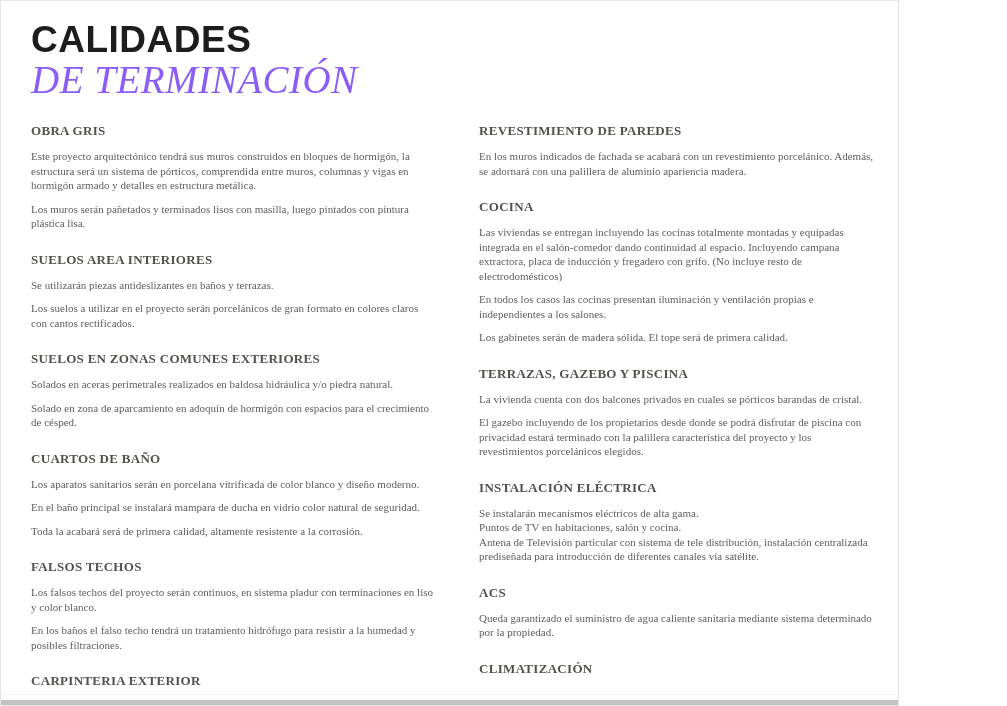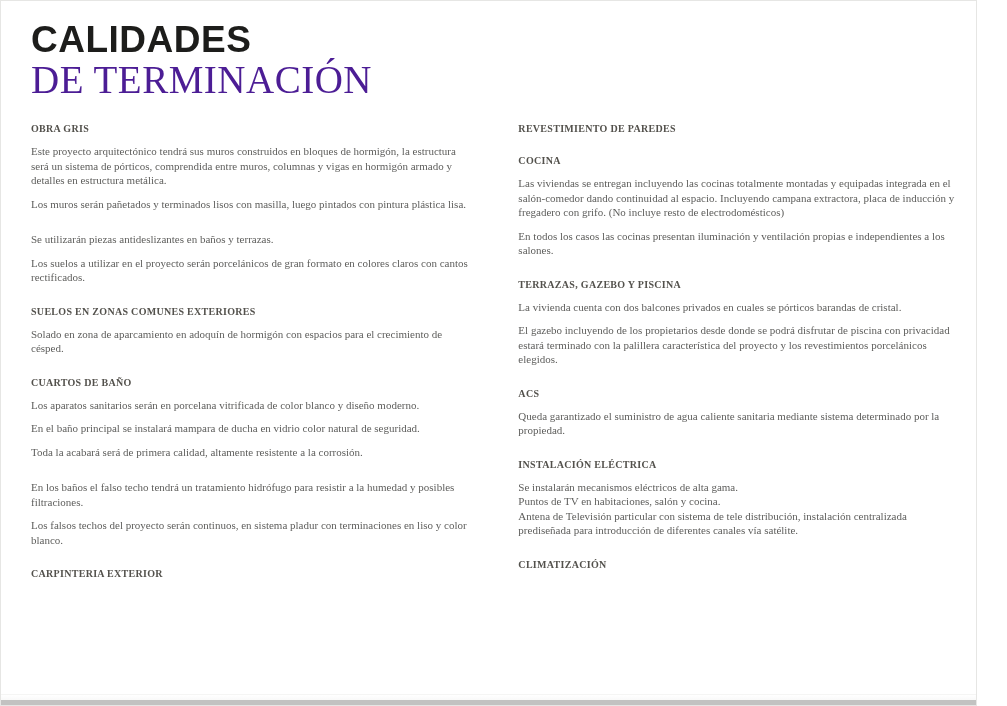--- a/index.html
+++ b/index.html
@@ -2,21 +2,21 @@
 <html><head>
 <meta charset="utf-8">
 <style>
   html, body {
     margin: 0;
     padding: 0;
     background: #ffffff;
   }
   .page {
     position: relative;
-    width: 977px;
+    width: 899px;
     height: 706px;
     box-sizing: border-box;
     background: #ffffff;
     border: 1px solid #e6e6e4;
     overflow: hidden;
     font-family: "Liberation Serif", serif;
   }
   .doc-header {
     padding: 20px 0 0 30px;
   }
@@ -25,46 +25,47 @@
     font-family: "Liberation Sans", sans-serif;
     font-weight: 800;
     font-size: 37px;
     line-height: 1.0;
     letter-spacing: 0.5px;
     color: #1d1d1b;
   }
   .title-sub {
     margin: 2px 0 0 0;
     font-family: "Liberation Serif", serif;
+    font-style: italic;
     font-weight: normal;
     font-size: 39px;
     line-height: 1.0;
     letter-spacing: 0.5px;
-    color: #4c1d95;
+    color: #8b5cf6;
   }
   .columns {
     display: flex;
     margin-top: 24px;
     padding-left: 30px;
     padding-right: 20px;
     gap: 43px;
   }
   .col {
     box-sizing: border-box;
   }
   .col-left  { width: 462px; }
   .col-right { width: 455px; }
   .section {
     margin-bottom: 21px;
   }
   .sec-heading {
     margin: 0 0 10px 0;
     font-family: "Liberation Serif", serif;
     font-weight: bold;
-    font-size: 10px;
+    font-size: 13px;
     letter-spacing: 0.3px;
     color: #53514c;
   }
   .sec-par {
     margin: 0 0 9px 0;
     font-size: 11px;
     line-height: 1.32;
     color: #5e5e5c;
   }
   .sec-par:last-child { margin-bottom: 0; }
@@ -97,62 +98,67 @@
   </header>
 
   <div class="columns">
     <div class="col col-left" id="col-left">
         <section class="section">
           <h3 class="sec-heading">OBRA GRIS</h3>
           <p class="sec-par">Este proyecto arquitectónico tendrá sus muros construidos en bloques de hormigón, la estructura será un sistema de pórticos, comprendida entre muros, columnas y vigas en hormigón armado y detalles en estructura metálica.</p>
           <p class="sec-par">Los muros serán pañetados y terminados lisos con masilla, luego pintados con pintura plástica lisa.</p>
         </section>
         <section class="section">
+          <h3 class="sec-heading">SUELOS AREA INTERIORES</h3>
           <p class="sec-par">Se utilizarán piezas antideslizantes en baños y terrazas.</p>
           <p class="sec-par">Los suelos a utilizar en el proyecto serán porcelánicos de gran formato en colores claros con cantos rectificados.</p>
         </section>
         <section class="section">
           <h3 class="sec-heading">SUELOS EN ZONAS COMUNES EXTERIORES</h3>
+          <p class="sec-par">Solados en aceras perimetrales realizados en baldosa hidráulica y/o piedra natural.</p>
           <p class="sec-par">Solado en zona de aparcamiento en adoquín de hormigón con espacios para el crecimiento de césped.</p>
         </section>
         <section class="section">
           <h3 class="sec-heading">CUARTOS DE BAÑO</h3>
           <p class="sec-par">Los aparatos sanitarios serán en porcelana vitrificada de color blanco y diseño moderno.</p>
           <p class="sec-par">En el baño principal se instalará mampara de ducha en vidrio color natural de seguridad.</p>
           <p class="sec-par">Toda la acabará será de primera calidad, altamente resistente a la corrosión.</p>
         </section>
         <section class="section">
+          <h3 class="sec-heading">FALSOS TECHOS</h3>
+          <p class="sec-par">Los falsos techos del proyecto serán continuos, en sistema pladur con terminaciones en liso y color blanco.</p>
           <p class="sec-par">En los baños el falso techo tendrá un tratamiento hidrófugo para resistir a la humedad y posibles filtraciones.</p>
-          <p class="sec-par">Los falsos techos del proyecto serán continuos, en sistema pladur con terminaciones en liso y color blanco.</p>
         </section>
         <section class="section">
           <h3 class="sec-heading">CARPINTERIA EXTERIOR</h3>
         </section>
       </div>
     <div class="col col-right" id="col-right">
         <section class="section">
           <h3 class="sec-heading">REVESTIMIENTO DE PAREDES</h3>
+          <p class="sec-par">En los muros indicados de fachada se acabará con un revestimiento porcelánico. Además, se adornará con una palillera de aluminio apariencia madera.</p>
         </section>
         <section class="section">
           <h3 class="sec-heading">COCINA</h3>
           <p class="sec-par">Las viviendas se entregan incluyendo las cocinas totalmente montadas y equipadas integrada en el salón-comedor dando continuidad al espacio. Incluyendo campana extractora, placa de inducción y fregadero con grifo. (No incluye resto de electrodomésticos)</p>
           <p class="sec-par">En todos los casos las cocinas presentan iluminación y ventilación propias e independientes a los salones.</p>
+          <p class="sec-par">Los gabinetes serán de madera sólida.  El tope será de primera calidad.</p>
         </section>
         <section class="section">
           <h3 class="sec-heading">TERRAZAS, GAZEBO Y PISCINA</h3>
           <p class="sec-par">La vivienda cuenta con dos balcones privados en cuales se pórticos barandas de cristal.</p>
           <p class="sec-par">El gazebo incluyendo de los propietarios desde donde se podrá disfrutar de piscina con privacidad estará terminado con la palillera característica del proyecto y los revestimientos porcelánicos elegidos.</p>
         </section>
         <section class="section">
+          <h3 class="sec-heading">INSTALACIÓN ELÉCTRICA</h3>
+          <p class="sec-par">Se instalarán mecanismos eléctricos de alta gama.<br>Puntos de TV en habitaciones, salón y cocina.<br>Antena de Televisión particular con sistema de tele distribución, instalación centralizada prediseñada para introducción de diferentes canales vía satélite.</p>
+        </section>
+        <section class="section">
           <h3 class="sec-heading">ACS</h3>
           <p class="sec-par">Queda garantizado el suministro de agua caliente sanitaria mediante sistema determinado por la propiedad.</p>
-        </section>
-        <section class="section">
-          <h3 class="sec-heading">INSTALACIÓN ELÉCTRICA</h3>
-          <p class="sec-par">Se instalarán mecanismos eléctricos de alta gama.<br>Puntos de TV en habitaciones, salón y cocina.<br>Antena de Televisión particular con sistema de tele distribución, instalación centralizada prediseñada para introducción de diferentes canales vía satélite.</p>
         </section>
         <section class="section">
           <h3 class="sec-heading">CLIMATIZACIÓN</h3>
         </section>
       </div>
   </div>
 
   <div class="scrollbar-track">
     <div class="scrollbar-thumb"></div>
   </div>

